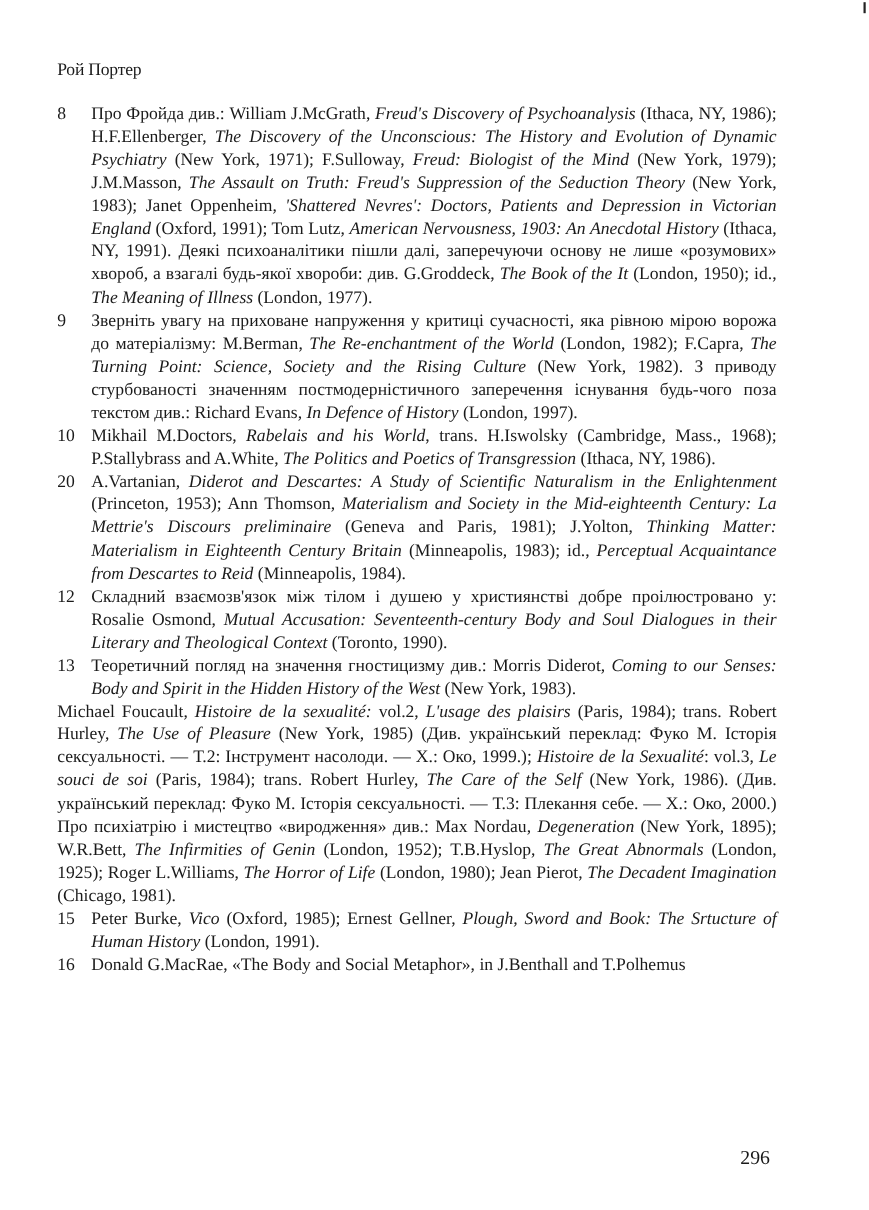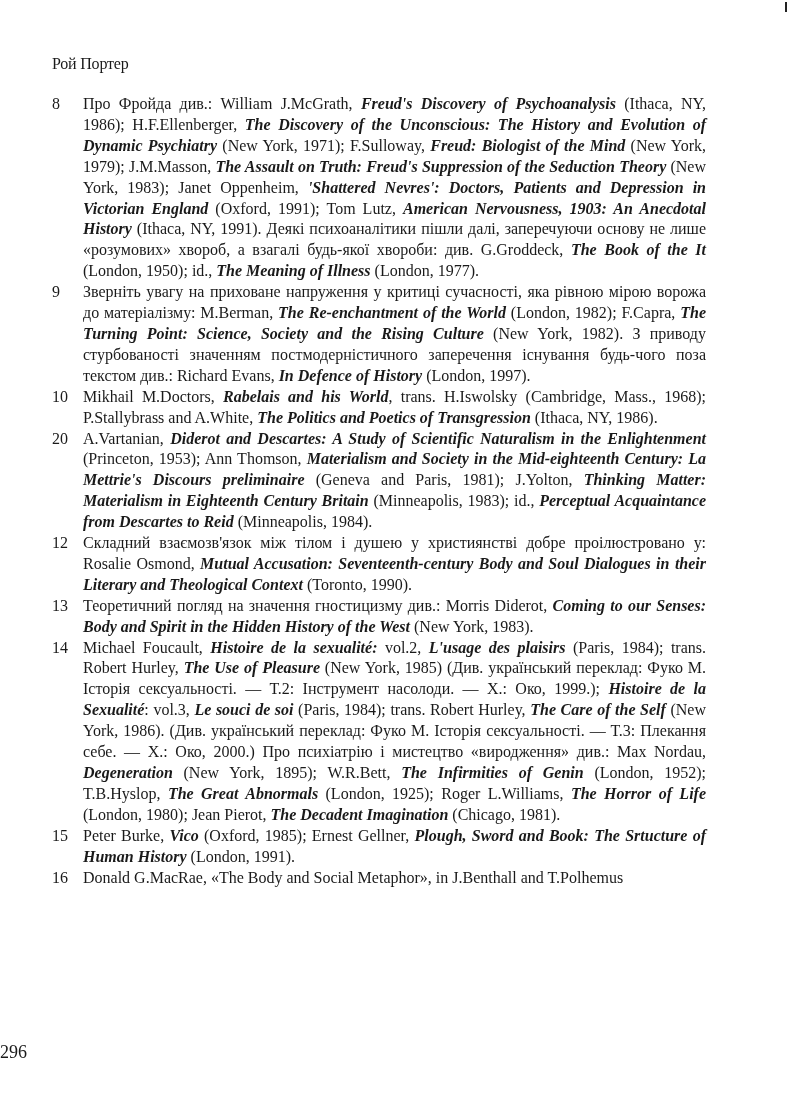--- a/index.html
+++ b/index.html
@@ -4,22 +4,22 @@
 <style>
   html, body { margin: 0; padding: 0; background: #ffffff; }
   body { width: 790px; height: 1100px; position: relative; overflow: hidden;
          font-family: "Liberation Serif", "DejaVu Serif", serif; color: #1a1a1a; }
   .corner-mark { position: absolute; left: 785px; top: 2px; width: 2px; height: 10px; background: #222; }
   .running-head { position: absolute; left: 52px; top: 55px; font-size: 16px; letter-spacing: -0.2px; font-family: Liberation Serif, serif; }
   .notes { position: absolute; left: 52px; top: 94px; width: 654px; font-size: 16px; line-height: 20.9px; }
   .note { display: flex; text-align: justify; }
   .note-num { width: 31px; flex: 0 0 31px; }
   .note-text { flex: 1; text-align: justify; hyphens: none; }
-  .note-text i { font-style: italic; font-weight: bold; }
-  .page-number { position: absolute; left: 0; width: 700px; top: 1042px; text-align: left; font-size: 18px; }
+  .note-text i { font-style: italic; }
+  .page-number { position: absolute; left: 0; width: 700px; top: 1042px; text-align: right; font-size: 18px; }
 </style>
 </head>
 <body>
 
 <div class="corner-mark"></div>
 
 <div class="running-head">Рой Портер</div>
 
 <div class="notes">
   <div class="note">
@@ -40,21 +40,20 @@
   </div>
   <div class="note">
     <span class="note-num">12</span>
     <span class="note-text"><span>Складний взаємозв'язок між тілом і душею у християнстві добре проілюстровано у: Rosalie Osmond, </span><i>Mutual Accusation: Seventeenth-century Body and Soul Dialogues in their Literary and Theological Context</i><span> (Toronto, 1990).</span></span>
   </div>
   <div class="note">
     <span class="note-num">13</span>
     <span class="note-text"><span>Теоретичний погляд на значення гностицизму див.: Morris Diderot, </span><i>Coming to our Senses: Body and Spirit in the Hidden History of the West</i><span> (New York, 1983).</span></span>
   </div>
   <div class="note">
-    <span class="note-num">14</span>
     <span class="note-text"><span>Michael Foucault, </span><i>Histoire de la sexualité:</i><span> vol.2, </span><i>L'usage des plaisirs</i><span> (Paris, 1984); trans. Robert Hurley, </span><i>The Use of Pleasure</i><span> (New York, 1985) (Див. український переклад: Фуко М. Історія сексуальності. — Т.2: Інструмент насолоди. — Х.: Око, 1999.); </span><i>Histoire de la Sexualité</i><span>: vol.3, </span><i>Le souci de soi</i><span> (Paris, 1984); trans. Robert Hurley, </span><i>The Care of the Self</i><span> (New York, 1986). (Див. український переклад: Фуко М. Історія сексуальності. — Т.3: Плекання себе. — Х.: Око, 2000.) Про психіатрію і мистецтво «виродження» див.: Max Nordau, </span><i>Degeneration</i><span> (New York, 1895); W.R.Bett, </span><i>The Infirmities of Genin</i><span> (London, 1952); T.B.Hyslop, </span><i>The Great Abnormals</i><span> (London, 1925); Roger L.Williams, </span><i>The Horror of Life</i><span> (London, 1980); Jean Pierot, </span><i>The Decadent Imagination</i><span> (Chicago, 1981).</span></span>
   </div>
   <div class="note">
     <span class="note-num">15</span>
     <span class="note-text"><span>Peter Burke, </span><i>Vico</i><span> (Oxford, 1985); Ernest Gellner, </span><i>Plough, Sword and Book: The Srtucture of Human History</i><span> (London, 1991).</span></span>
   </div>
   <div class="note">
     <span class="note-num">16</span>
     <span class="note-text"><span>Donald G.MacRae, «The Body and Social Metaphor», in J.Benthall and T.Polhemus</span></span>
   </div>

